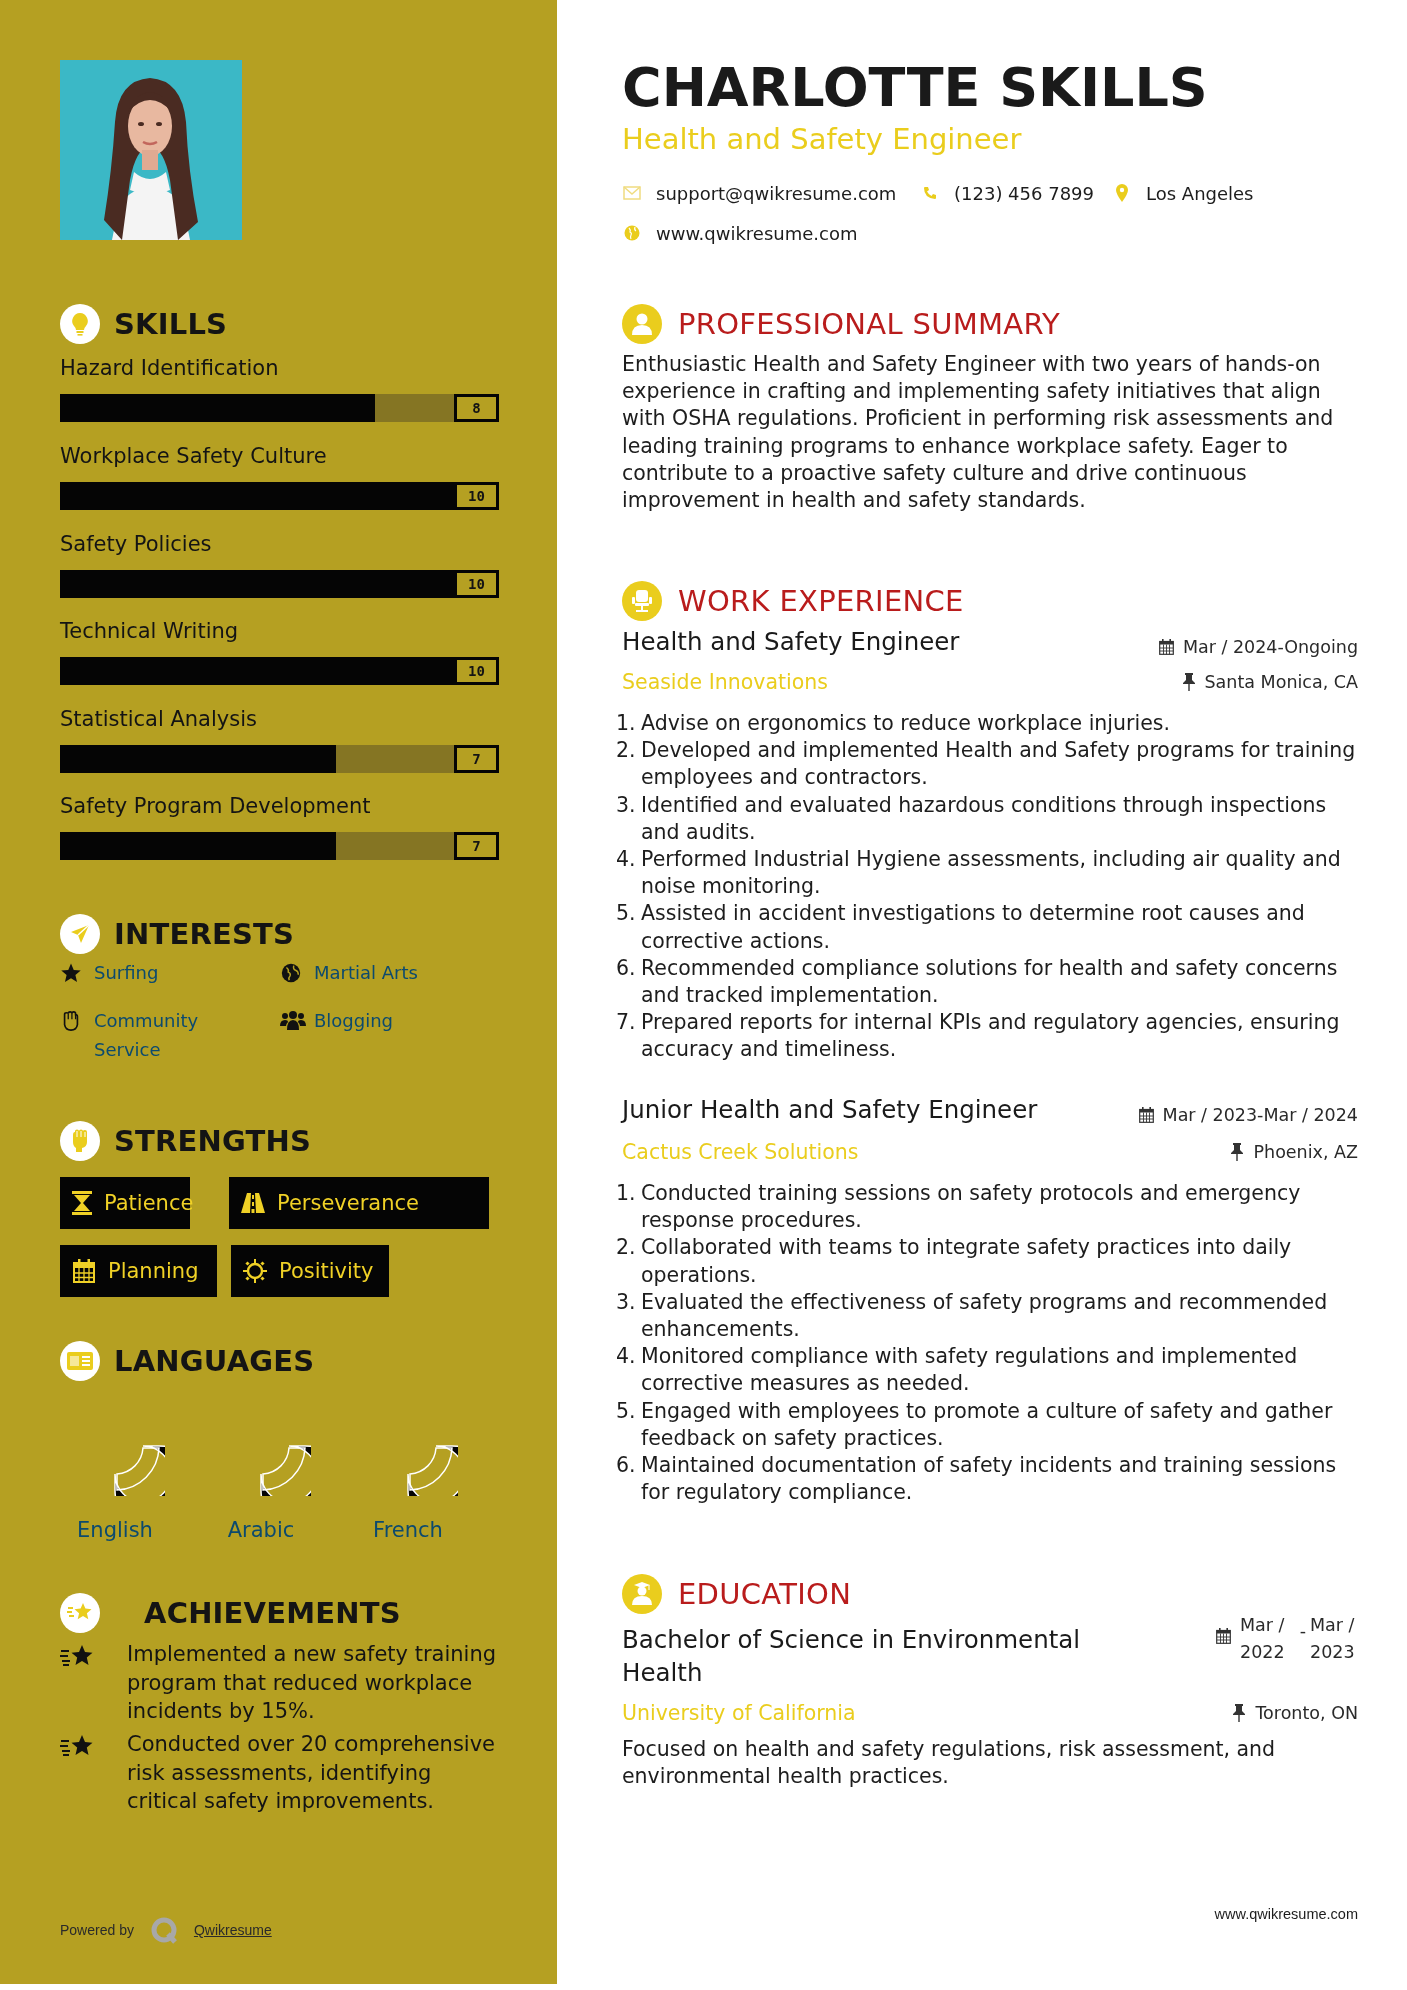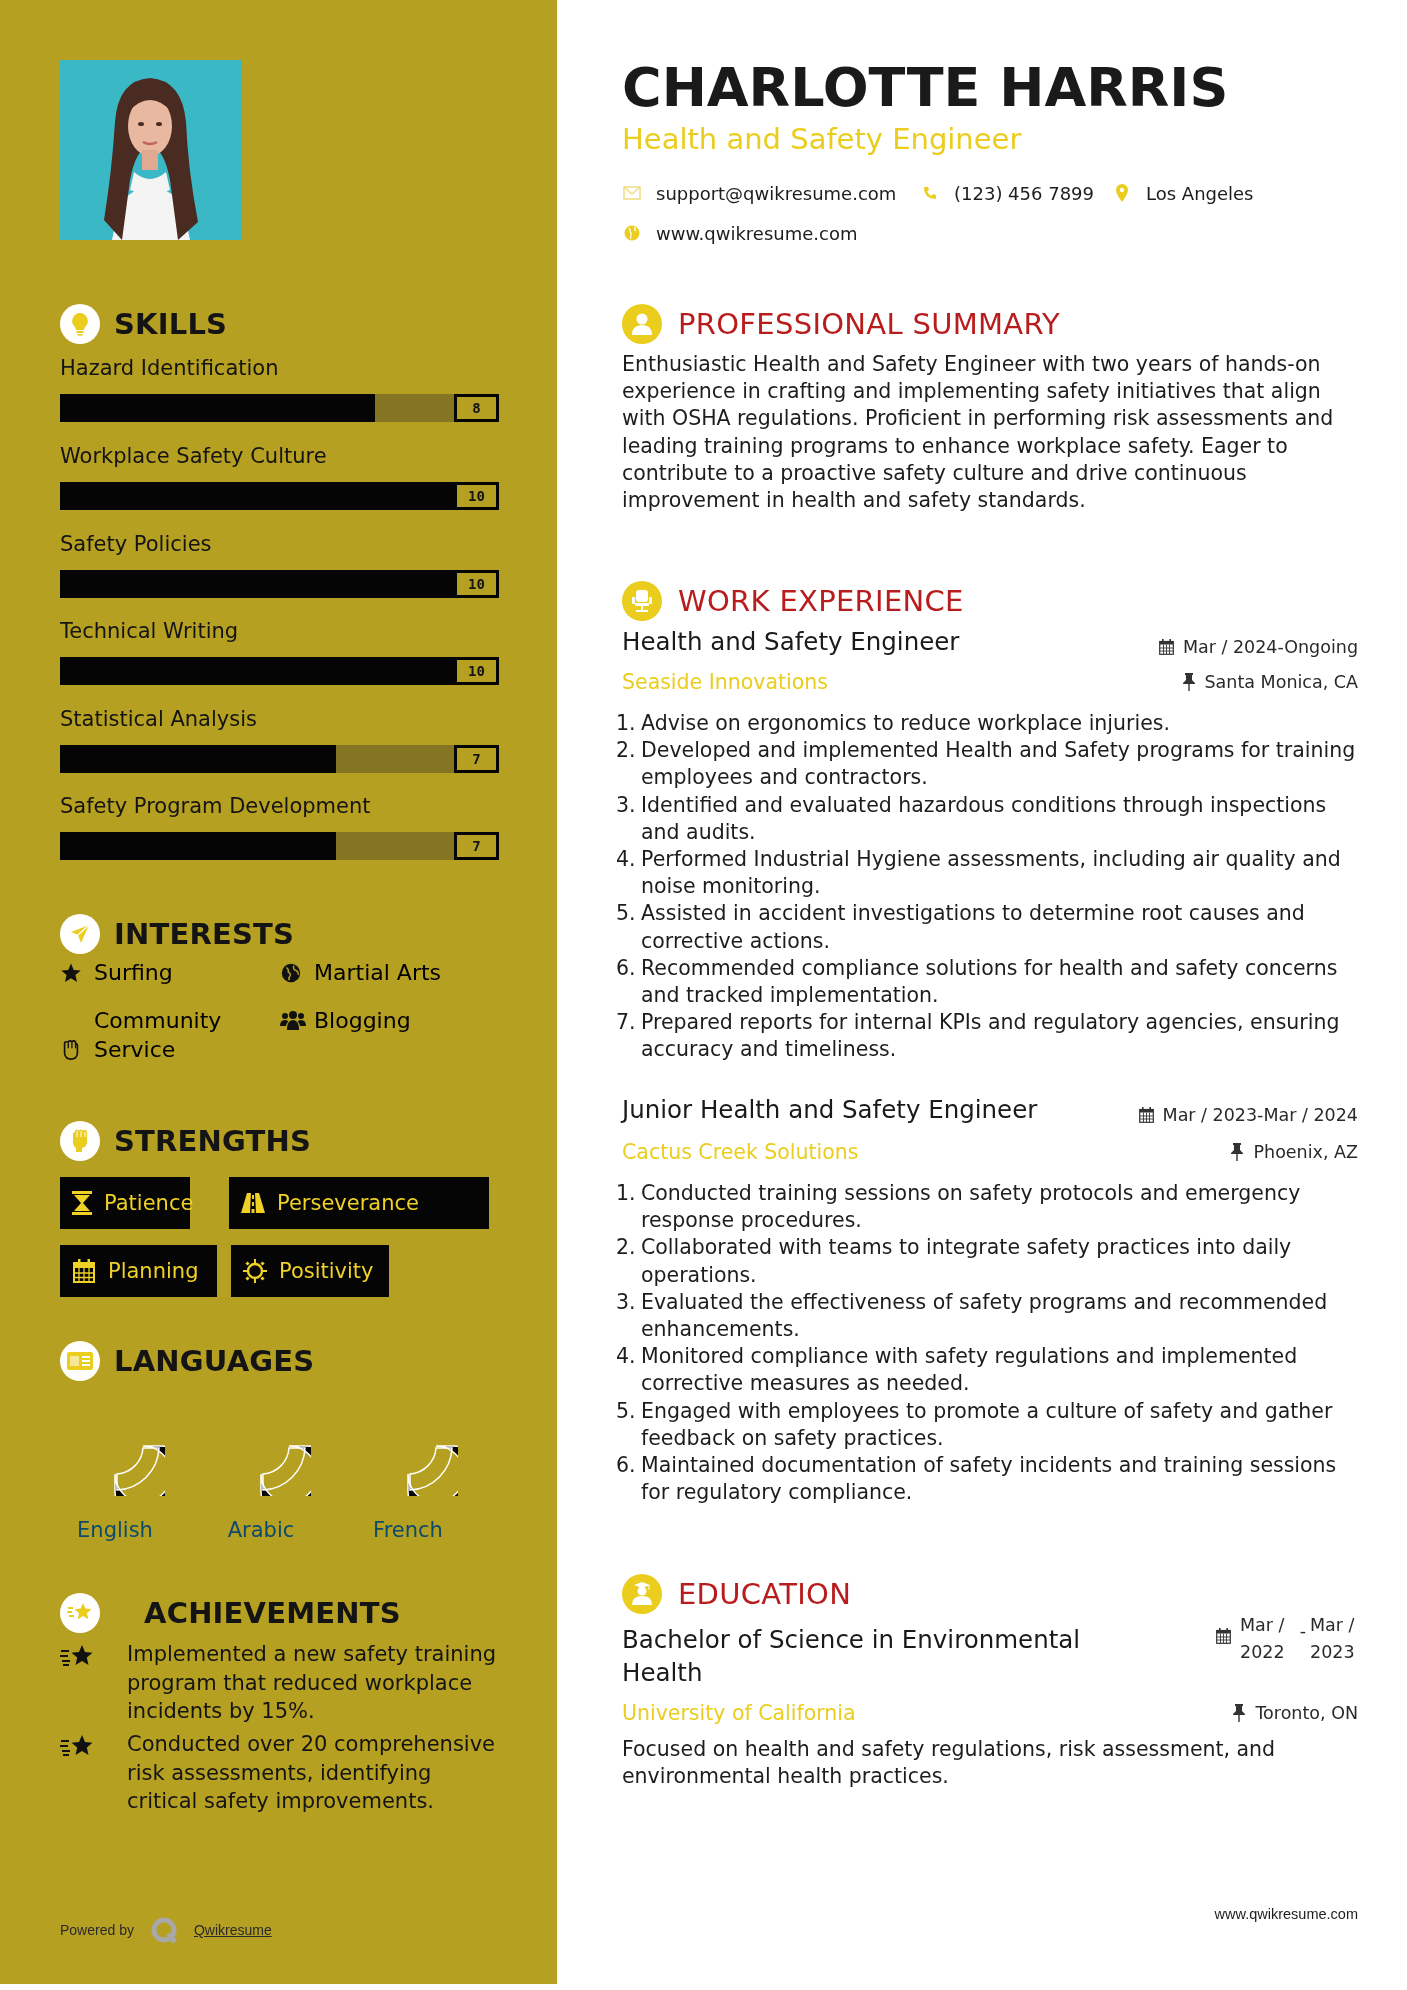--- a/index.html
+++ b/index.html
@@ -14,21 +14,21 @@
   .side-heading .htext { font-family: "DejaVu Sans", sans-serif; font-weight: bold; font-size: 29px; color: #141414; letter-spacing: 0.2px; }
 
   .skill { position: absolute; left: 60px; width: 440px; }
   .skill .label { font-family: "DejaVu Sans", sans-serif; font-size: 21px; color: #141414; height: 28px; line-height: 28px; }
   .skill .bar { position: relative; margin-top: 12px; height: 28px; width: 439px; background: #857523; }
   .skill .fill { position: absolute; left: 0; top: 0; height: 28px; background: #050505; }
   .skill .score { position: absolute; right: 0; top: 0; width: 45px; height: 28px; border: 3px solid #050505; background: #b5a022; font-family: "DejaVu Sans Mono", monospace; font-weight: bold; font-size: 14px; color: #141414; display: flex; align-items: center; justify-content: center; }
   .skill .score.full { border-color: #050505; }
 
   .interests { position: absolute; left: 60px; top: 958px; width: 440px; }
-  .interest { position: absolute; display: flex; align-items: flex-end; font-family: "DejaVu Sans", sans-serif; font-size: 22px; color: #000000; line-height: 29px; }
+  .interest { position: absolute; display: flex; align-items: flex-start; font-family: "DejaVu Sans", sans-serif; font-size: 18px; color: #0c4a6e; line-height: 29px; }
   .interest .iicon { width: 26px; height: 29px; display: flex; align-items: center; justify-content: flex-start; margin-right: 8px; }
 
   .chip { position: absolute; height: 52px; background: #050505; display: flex; align-items: center; padding: 0 12px; font-family: "DejaVu Sans", sans-serif; font-size: 21px; color: #f0d126; }
   .chip .cicon { width: 24px; height: 24px; margin-right: 12px; display: flex; align-items: center; justify-content: center; }
 
   .lang { position: absolute; width: 110px; text-align: center; }
   .lang svg { display: block; margin: 0 auto; }
   .lang .lname { font-family: "DejaVu Sans", sans-serif; font-size: 21px; color: #0c4a6e; margin-top: 22px; }
 
   .ach { position: absolute; left: 60px; width: 440px; display: flex; align-items: flex-start; gap: 20px; }
@@ -324,21 +324,21 @@
     <svg class="qlogo" viewBox="0 0 28 28">
         <circle cx="14" cy="14" r="10" fill="none" stroke="#a8a8a8" stroke-width="5"></circle>
         <path d="M18 18 L25 26" stroke="#a8a8a8" stroke-width="5"></path>
       </svg>
     <a>Qwikresume</a>
   </div>
 </div>
 
 <div class="main">
 
-  <div class="name">CHARLOTTE HARRIS</div>
+  <div class="name">CHARLOTTE SKILLS</div>
   <div class="title">Health and Safety Engineer</div>
 
   <div class="contact" style="left:0; top:180px;">
     <span class="cico">
       <svg width="18" height="14" viewBox="0 0 18 14">
           <rect x="1" y="1" width="16" height="12" fill="none" stroke="#f0dc80" stroke-width="1.5"></rect>
           <path d="M1 1 L9 8 L17 1" fill="none" stroke="#f0dc80" stroke-width="1.5"></path>
         </svg>
     </span>
     <span>support@qwikresume.com</span>

